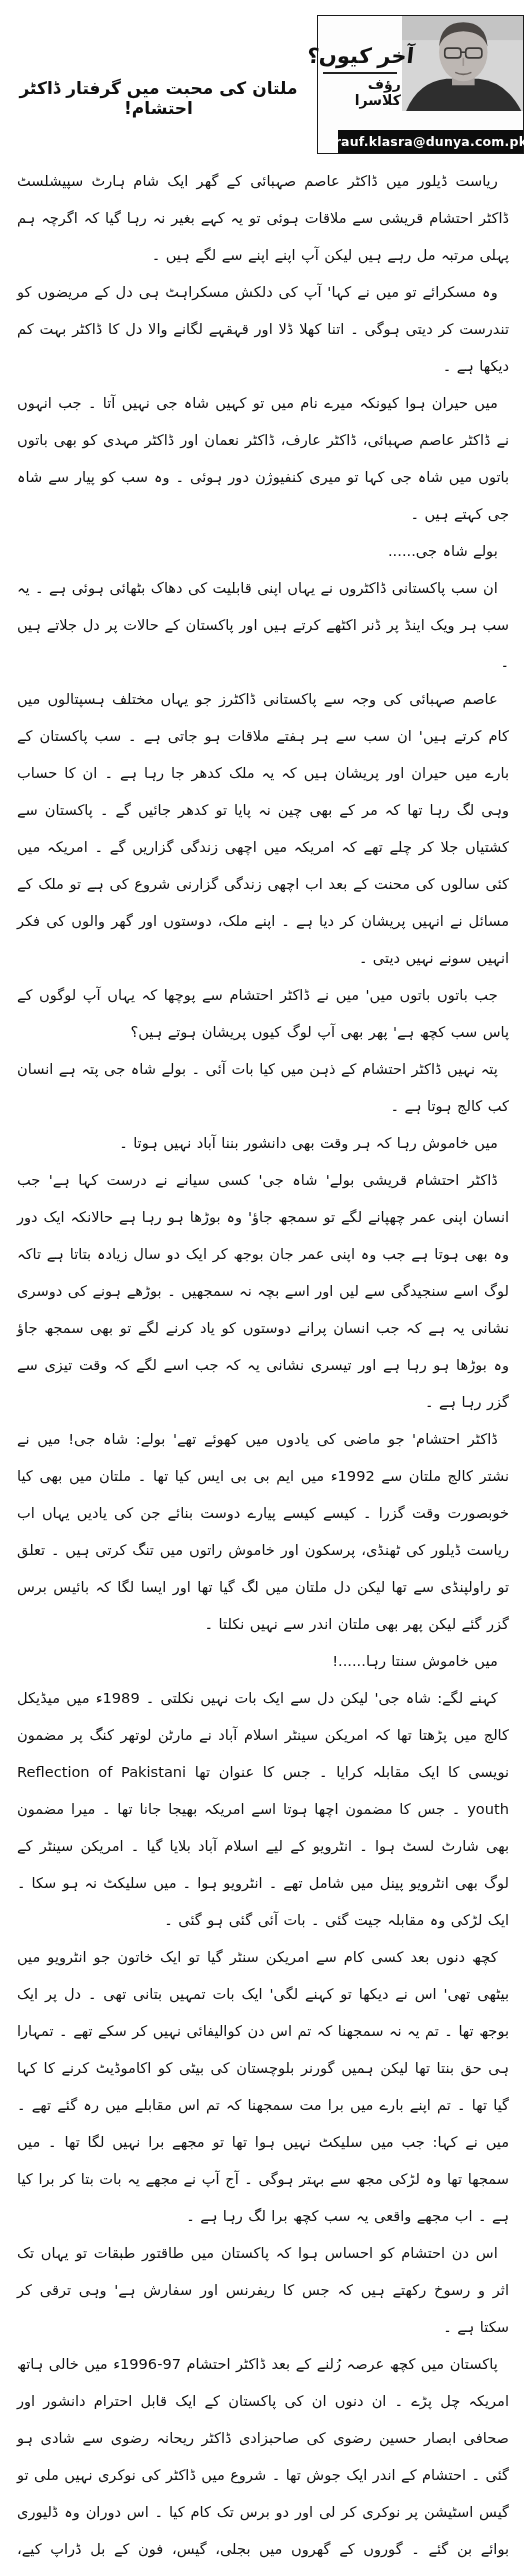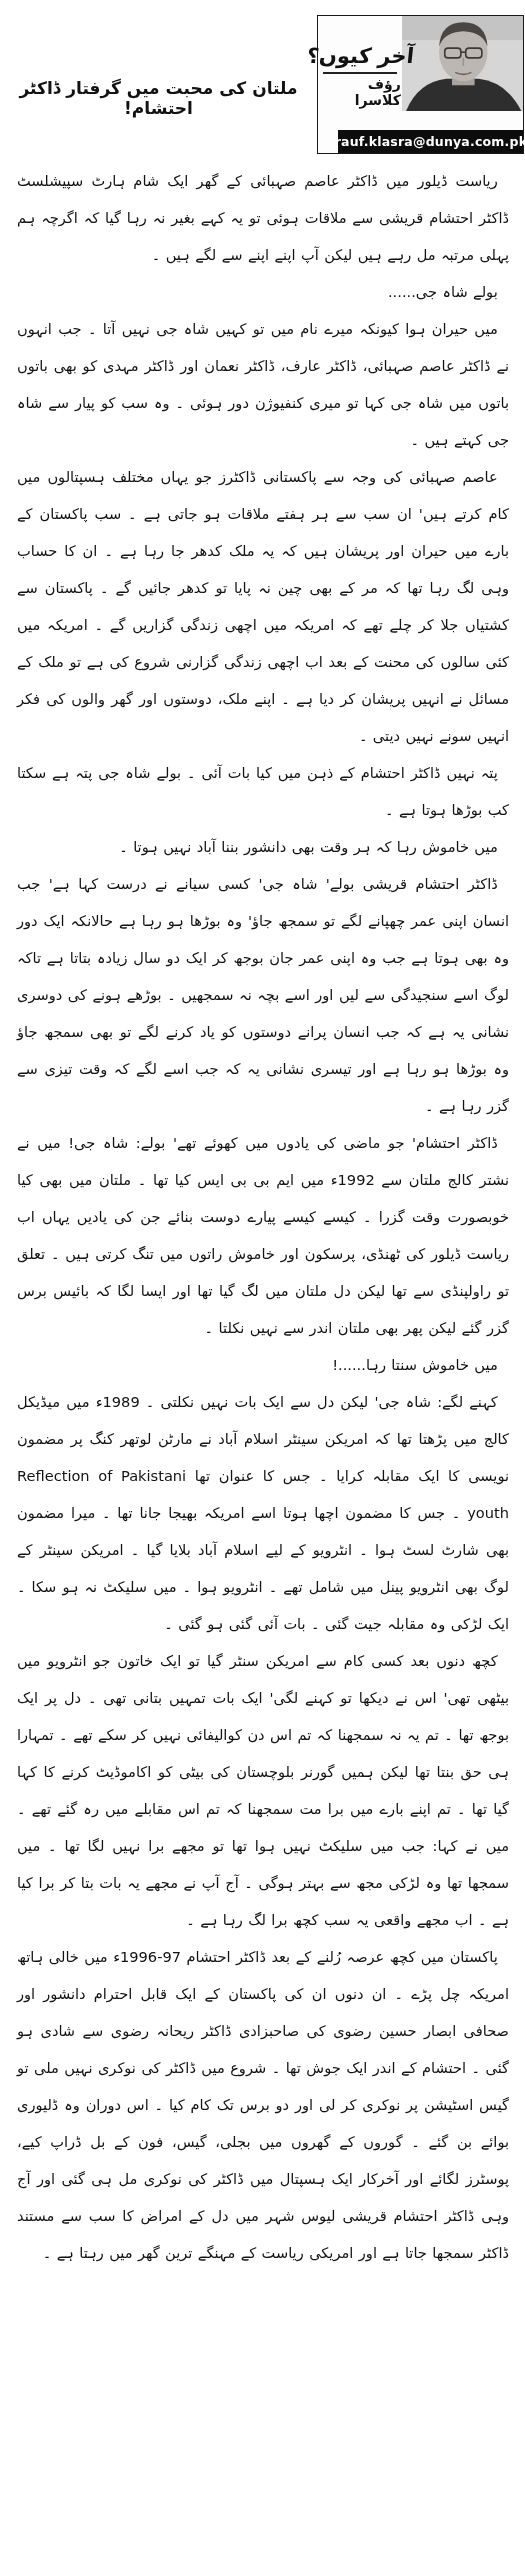--- a/index.html
+++ b/index.html
@@ -124,44 +124,48 @@
       <div class="email-bar">
         <span>rauf.klasra@dunya.com.pk</span>
       </div>
     </div>
   </div>
 
   <div class="article">
 
       <p>ریاست ڈیلور میں ڈاکٹر عاصم صہبائی کے گھر ایک شام ہارٹ سپیشلسٹ ڈاکٹر احتشام قریشی سے ملاقات ہوئی تو یہ کہے بغیر نہ رہا گیا کہ اگرچہ ہم پہلی مرتبہ مل رہے ہیں لیکن آپ اپنے اپنے سے لگے ہیں ۔</p>
 
+      <p>وہ مسکرائے تو میں نے کہا' آپ کی دلکش مسکراہٹ ہی دل کے مریضوں کو تندرست کر دیتی ہوگی ۔ اتنا کھلا ڈلا اور قہقہے لگانے والا دل کا ڈاکٹر بہت کم دیکھا ہے ۔</p>
+
+      <p>میں حیران ہوا کیونکہ میرے نام میں تو کہیں شاہ جی نہیں آتا ۔ جب انہوں نے ڈاکٹر عاصم صہبائی، ڈاکٹر عارف، ڈاکٹر نعمان اور ڈاکٹر مہدی کو بھی باتوں باتوں میں شاہ جی کہا تو میری کنفیوژن دور ہوئی ۔ وہ سب کو پیار سے شاہ جی کہتے ہیں ۔</p>
 
       <p>بولے شاہ جی......</p>
 
-      <p>میں حیران ہوا کیونکہ میرے نام میں تو کہیں شاہ جی نہیں آتا ۔ جب انہوں نے ڈاکٹر عاصم صہبائی، ڈاکٹر عارف، ڈاکٹر نعمان اور ڈاکٹر مہدی کو بھی باتوں باتوں میں شاہ جی کہا تو میری کنفیوژن دور ہوئی ۔ وہ سب کو پیار سے شاہ جی کہتے ہیں ۔</p>
-
+      <p>ان سب پاکستانی ڈاکٹروں نے یہاں اپنی قابلیت کی دھاک بٹھائی ہوئی ہے ۔ یہ سب ہر ویک اینڈ پر ڈنر اکٹھے کرتے ہیں اور پاکستان کے حالات پر دل جلاتے ہیں ۔</p>
 
       <p>عاصم صہبائی کی وجہ سے پاکستانی ڈاکٹرز جو یہاں مختلف ہسپتالوں میں کام کرتے ہیں' ان سب سے ہر ہفتے ملاقات ہو جاتی ہے ۔ سب پاکستان کے بارے میں حیران اور پریشان ہیں کہ یہ ملک کدھر جا رہا ہے ۔ ان کا حساب وہی لگ رہا تھا کہ مر کے بھی چین نہ پایا تو کدھر جائیں گے ۔ پاکستان سے کشتیاں جلا کر چلے تھے کہ امریکہ میں اچھی زندگی گزاریں گے ۔ امریکہ میں کئی سالوں کی محنت کے بعد اب اچھی زندگی گزارنی شروع کی ہے تو ملک کے مسائل نے انہیں پریشان کر دیا ہے ۔ اپنے ملک، دوستوں اور گھر والوں کی فکر انہیں سونے نہیں دیتی ۔</p>
 
+      <p>جب باتوں باتوں میں' میں نے ڈاکٹر احتشام سے پوچھا کہ یہاں آپ لوگوں کے پاس سب کچھ ہے' پھر بھی آپ لوگ کیوں پریشان ہوتے ہیں؟</p>
 
 
-      <p>پتہ نہیں ڈاکٹر احتشام کے ذہن میں کیا بات آئی ۔ بولے شاہ جی پتہ ہے سکتا کب بوڑھا ہوتا ہے ۔</p>
+      <p>پتہ نہیں ڈاکٹر احتشام کے ذہن میں کیا بات آئی ۔ بولے شاہ جی پتہ ہے انسان کب کالج ہوتا ہے ۔</p>
 
       <p>میں خاموش رہا کہ ہر وقت بھی دانشور بننا آباد نہیں ہوتا ۔</p>
 
       <p>ڈاکٹر احتشام قریشی بولے' شاہ جی' کسی سیانے نے درست کہا ہے' جب انسان اپنی عمر چھپانے لگے تو سمجھ جاؤ' وہ بوڑھا ہو رہا ہے حالانکہ ایک دور وہ بھی ہوتا ہے جب وہ اپنی عمر جان بوجھ کر ایک دو سال زیادہ بتاتا ہے تاکہ لوگ اسے سنجیدگی سے لیں اور اسے بچہ نہ سمجھیں ۔ بوڑھے ہونے کی دوسری نشانی یہ ہے کہ جب انسان پرانے دوستوں کو یاد کرنے لگے تو بھی سمجھ جاؤ وہ بوڑھا ہو رہا ہے اور تیسری نشانی یہ کہ جب اسے لگے کہ وقت تیزی سے گزر رہا ہے ۔</p>
 
       <p>ڈاکٹر احتشام' جو ماضی کی یادوں میں کھوئے تھے' بولے: شاہ جی! میں نے نشتر کالج ملتان سے 1992ء میں ایم بی بی ایس کیا تھا ۔ ملتان میں بھی کیا خوبصورت وقت گزرا ۔ کیسے کیسے پیارے دوست بنائے جن کی یادیں یہاں اب ریاست ڈیلور کی ٹھنڈی، پرسکون اور خاموش راتوں میں تنگ کرتی ہیں ۔ تعلق تو راولپنڈی سے تھا لیکن دل ملتان میں لگ گیا تھا اور ایسا لگا کہ بائیس برس گزر گئے لیکن پھر بھی ملتان اندر سے نہیں نکلتا ۔</p>
 
       <p>میں خاموش سنتا رہا......!</p>
 
       <p>کہنے لگے: شاہ جی' لیکن دل سے ایک بات نہیں نکلتی ۔ 1989ء میں میڈیکل کالج میں پڑھتا تھا کہ امریکن سینٹر اسلام آباد نے مارٹن لوتھر کنگ پر مضمون نویسی کا ایک مقابلہ کرایا ۔ جس کا عنوان تھا Reflection of Pakistani youth ۔ جس کا مضمون اچھا ہوتا اسے امریکہ بھیجا جانا تھا ۔ میرا مضمون بھی شارٹ لسٹ ہوا ۔ انٹرویو کے لیے اسلام آباد بلایا گیا ۔ امریکن سینٹر کے لوگ بھی انٹرویو پینل میں شامل تھے ۔ انٹرویو ہوا ۔ میں سلیکٹ نہ ہو سکا ۔ ایک لڑکی وہ مقابلہ جیت گئی ۔ بات آئی گئی ہو گئی ۔</p>
 
 
       <p>کچھ دنوں بعد کسی کام سے امریکن سنٹر گیا تو ایک خاتون جو انٹرویو میں بیٹھی تھی' اس نے دیکھا تو کہنے لگی' ایک بات تمہیں بتانی تھی ۔ دل پر ایک بوجھ تھا ۔ تم یہ نہ سمجھنا کہ تم اس دن کوالیفائی نہیں کر سکے تھے ۔ تمہارا ہی حق بنتا تھا لیکن ہمیں گورنر بلوچستان کی بیٹی کو اکاموڈیٹ کرنے کا کہا گیا تھا ۔ تم اپنے بارے میں برا مت سمجھنا کہ تم اس مقابلے میں رہ گئے تھے ۔ میں نے کہا: جب میں سلیکٹ نہیں ہوا تھا تو مجھے برا نہیں لگا تھا ۔ میں سمجھا تھا وہ لڑکی مجھ سے بہتر ہوگی ۔ آج آپ نے مجھے یہ بات بتا کر برا کیا ہے ۔ اب مجھے واقعی یہ سب کچھ برا لگ رہا ہے ۔</p>
 
+      <p>اس دن احتشام کو احساس ہوا کہ پاکستان میں طاقتور طبقات تو یہاں تک اثر و رسوخ رکھتے ہیں کہ جس کا ریفرنس اور سفارش ہے' وہی ترقی کر سکتا ہے ۔</p>
 
       <p>پاکستان میں کچھ عرصہ رُلنے کے بعد ڈاکٹر احتشام 97-1996ء میں خالی ہاتھ امریکہ چل پڑے ۔ ان دنوں ان کی پاکستان کے ایک قابل احترام دانشور اور صحافی ابصار حسین رضوی کی صاحبزادی ڈاکٹر ریحانہ رضوی سے شادی ہو گئی ۔ احتشام کے اندر ایک جوش تھا ۔ شروع میں ڈاکٹر کی نوکری نہیں ملی تو گیس اسٹیشن پر نوکری کر لی اور دو برس تک کام کیا ۔ اس دوران وہ ڈلیوری بوائے بن گئے ۔ گوروں کے گھروں میں بجلی، گیس، فون کے بل ڈراپ کیے، پوسٹرز لگائے اور آخرکار ایک ہسپتال میں ڈاکٹر کی نوکری مل ہی گئی اور آج وہی ڈاکٹر احتشام قریشی لیوس شہر میں دل کے امراض کا سب سے مستند ڈاکٹر سمجھا جاتا ہے اور امریکی ریاست کے مہنگے ترین گھر میں رہتا ہے ۔</p>
 
     </div>
 
 </div>
 
 
 </body></html>

